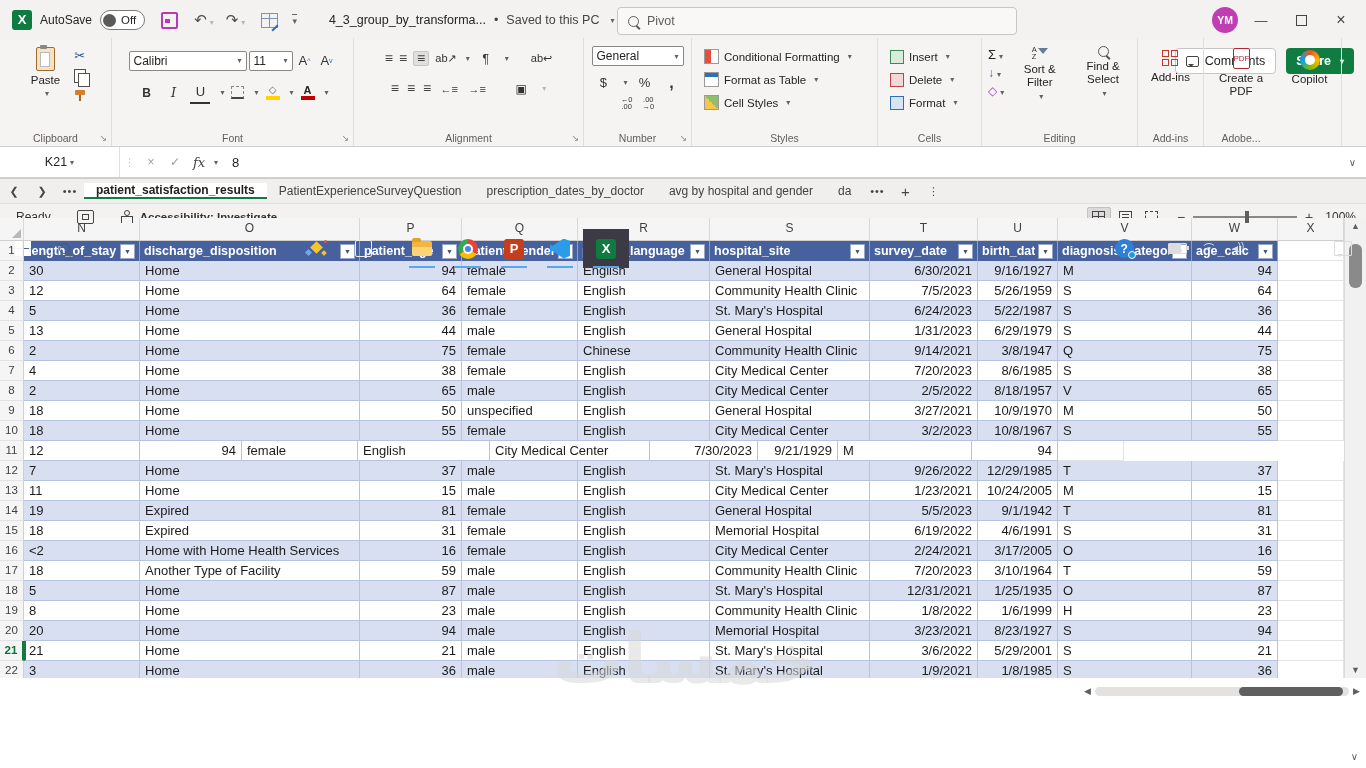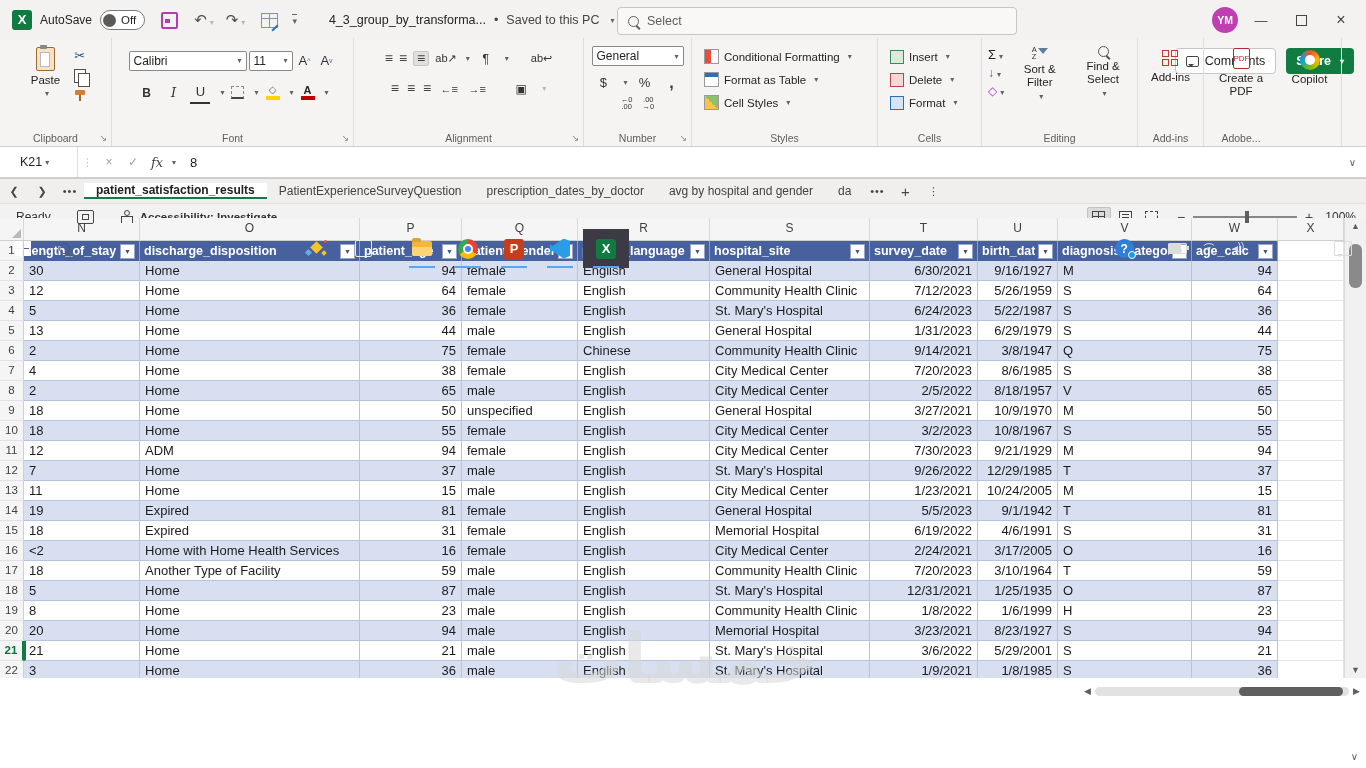--- a/index.html
+++ b/index.html
@@ -85,21 +85,21 @@
   .addins-ico{width:18px;height:18px;display:grid;grid-template-columns:7px 7px;grid-template-rows:7px 7px;gap:2px;}
   .addins-ico i{border:1.6px solid #c0392b;}
   .copilot-ico{width:20px;height:20px;border-radius:50%;background:conic-gradient(#f25022,#ffb900,#7fba00,#00a4ef,#f25022);position:relative;}
   .copilot-ico::after{content:"";position:absolute;inset:5px;background:#fff;border-radius:50%;}
   .pdf-ico{width:15px;height:19px;border:1.4px solid #b23;border-radius:2px;position:relative;background:#fff;color:#b23;font-size:8px;text-align:center;line-height:19px;}
   .twoline{font-size:11.5px;line-height:13px;text-align:center;}
   #ribbon-collapse{position:absolute;right:8px;bottom:6px;font-size:10px;color:#605e5c;}
 
   
   #formulabar{left:0;top:186px;width:1366px;height:30px;background:#fff;border-bottom:1px solid #d2d0ce;display:flex;align-items:center;}
-  #namebox{width:78px;height:100%;border-right:1px solid #e1dfdd;display:flex;align-items:center;justify-content:flex-start;padding:0 20px;box-sizing:border-box;font-size:12.5px;}
+  #namebox{width:120px;height:100%;border-right:1px solid #e1dfdd;display:flex;align-items:center;justify-content:center;padding:0 20px;box-sizing:border-box;font-size:12.5px;}
   .fbtn{width:24px;text-align:center;font-size:12px;color:#a0a0a0;}
   #fx{font-family:"DejaVu Serif",serif;font-style:italic;font-size:13px;color:#444;}
   #formula-value{margin-left:14px;font-size:13px;color:#222;}
 
   
   #grid{left:0;top:218px;width:1366px;height:460px;overflow:hidden;background:#fff;}
   #colstrip{display:flex;height:22px;background:#f5f5f5;border-bottom:1px solid #cfcfcf;}
   .colcell{box-sizing:border-box;border-right:1px solid #d8d8d8;font-size:12px;color:#3f3f3f;text-align:center;line-height:21px;}
   #selectall{position:relative;}
   #selectall::after{content:"";position:absolute;right:2px;bottom:2px;border-left:9px solid transparent;border-bottom:9px solid #b8b8b8;}
@@ -204,21 +204,21 @@
     <span class="qat-ico grayed">↷<span class="dd grayed">▾</span></span>
     <div class="grid-pencil" style="margin-left:6px;"></div>
     <span class="dd" style="font-size:9px;border-top:1px solid #666;padding-top:1px;margin-left:6px;">▾</span>
     <span class="doc-title" style="margin-left:24px;">4_3_group_by_transforma...</span>
     <span class="doc-status">•</span>
     <span class="doc-status">Saved to this PC</span>
     <span class="dd">▾</span>
   </div>
   <div id="tb-search" class="abs">
     <span class="mag"></span>
-    <span>Select</span>
+    <span>Pivot</span>
   </div>
   <div class="abs flex" style="right:8px;top:7px;gap:6px;">
     <div class="avatar">YM</div>
     <div class="winbtn">—</div>
     <div class="winbtn">
         <span class="restore-ico"></span>
       </div>
     <div class="winbtn" style="font-size:16px;">×</div>
   </div>
 
@@ -538,21 +538,21 @@
           <div class="xcell" style="width: 66px; height: 20px;"></div>
         </div>
         <div class="grow">
           <div class="rownum" style="width: 24px;">3</div>
           <div class="cell white al" style="width: 116px;">12</div>
           <div class="cell white al" style="width: 220px;">Home</div>
           <div class="cell white ar" style="width: 102px;">64</div>
           <div class="cell white al" style="width: 116px;">female</div>
           <div class="cell white al" style="width: 132px;">English</div>
           <div class="cell white al" style="width: 160px;">Community Health Clinic</div>
-          <div class="cell white ar" style="width: 108px;">7/12/2023</div>
+          <div class="cell white ar" style="width: 108px;">7/5/2023</div>
           <div class="cell white ar" style="width: 80px;">5/26/1959</div>
           <div class="cell white al" style="width: 134px;">S</div>
           <div class="cell white ar" style="width: 86px;">64</div>
           <div class="xcell" style="width: 66px; height: 20px;"></div>
         </div>
         <div class="grow">
           <div class="rownum" style="width: 24px;">4</div>
           <div class="cell band al" style="width: 116px;">5</div>
           <div class="cell band al" style="width: 220px;">Home</div>
           <div class="cell band ar" style="width: 102px;">36</div>
@@ -645,21 +645,20 @@
           <div class="cell band al" style="width: 160px;">City Medical Center</div>
           <div class="cell band ar" style="width: 108px;">3/2/2023</div>
           <div class="cell band ar" style="width: 80px;">10/8/1967</div>
           <div class="cell band al" style="width: 134px;">S</div>
           <div class="cell band ar" style="width: 86px;">55</div>
           <div class="xcell" style="width: 66px; height: 20px;"></div>
         </div>
         <div class="grow">
           <div class="rownum" style="width: 24px;">11</div>
           <div class="cell white al" style="width: 116px;">12</div>
-          <div class="cell white al" style="width: 220px;">ADM</div>
           <div class="cell white ar" style="width: 102px;">94</div>
           <div class="cell white al" style="width: 116px;">female</div>
           <div class="cell white al" style="width: 132px;">English</div>
           <div class="cell white al" style="width: 160px;">City Medical Center</div>
           <div class="cell white ar" style="width: 108px;">7/30/2023</div>
           <div class="cell white ar" style="width: 80px;">9/21/1929</div>
           <div class="cell white al" style="width: 134px;">M</div>
           <div class="cell white ar" style="width: 86px;">94</div>
           <div class="xcell" style="width: 66px; height: 20px;"></div>
         </div>

